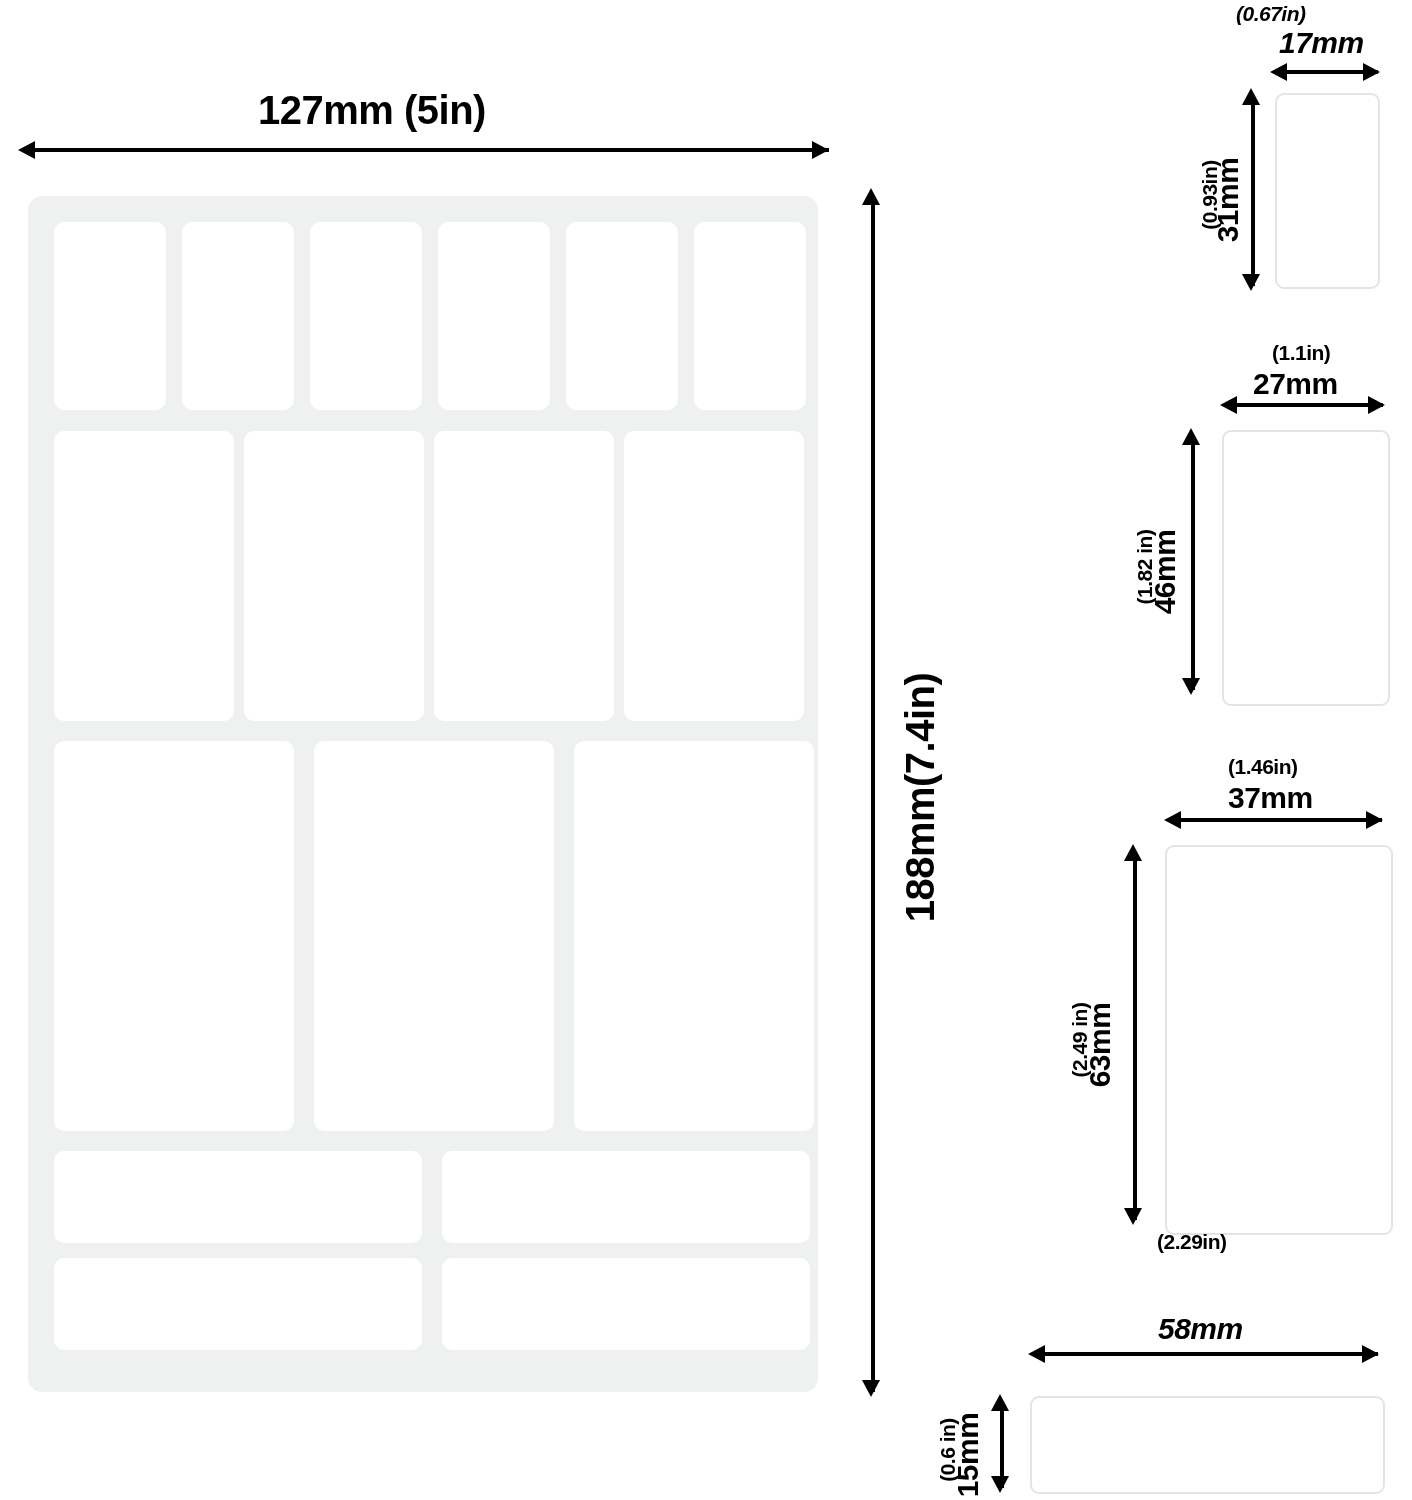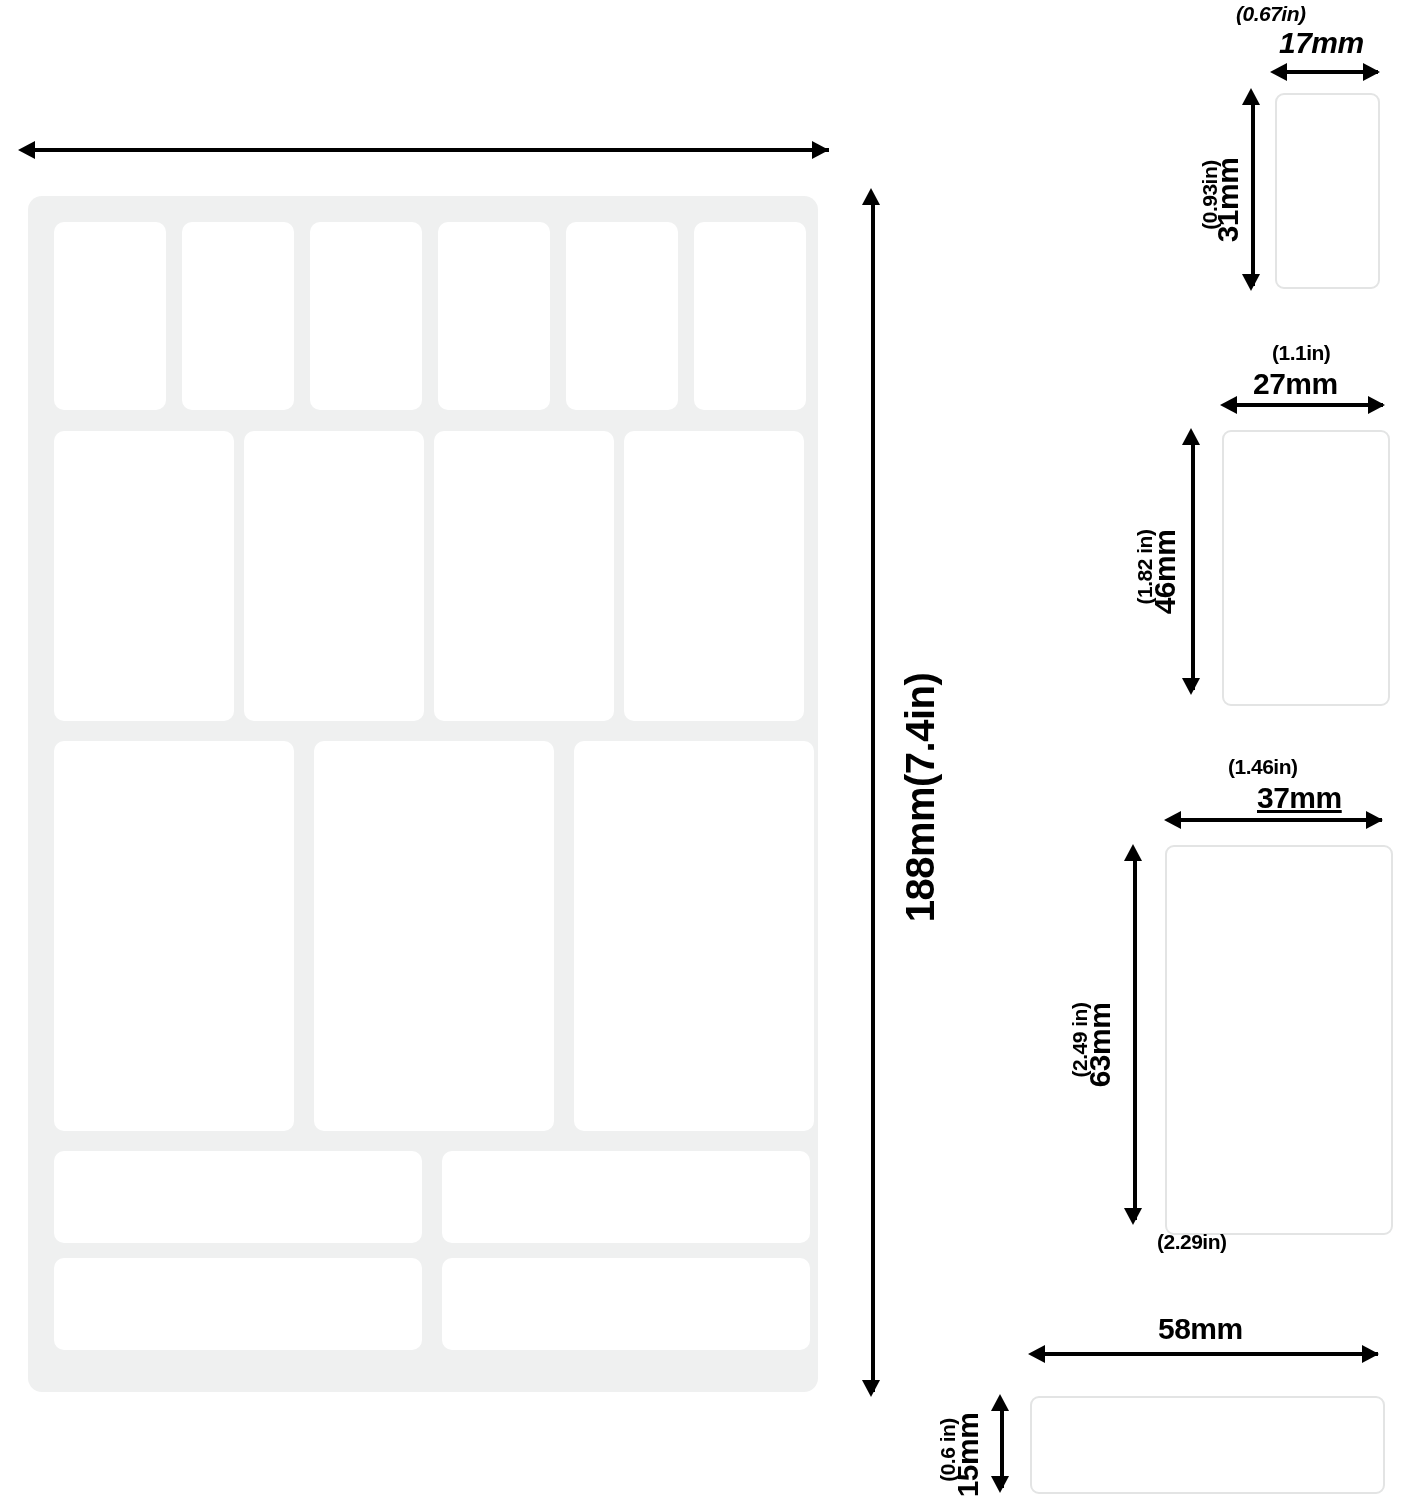--- a/index.html
+++ b/index.html
@@ -99,20 +99,21 @@
     border: 2px solid #e3e4e4;
     border-radius: 9px;
     box-sizing: border-box;
   }
 </style>
 </head>
 <body>
 
 <div class="stage">
 
+  <div class="dim-text sheet-main-text" style="left: 258px; top: 88px;">127mm (5in)</div>
 
   <div class="dim-line-h" style="left: 24px; top: 148px; width: 805px;"></div>
   <div class="arrow arrow-left" style="left: 18px; top: 141px;"></div>
   <div class="arrow arrow-right" style="left: 812px; top: 141px;"></div>
 
   <div class="dim-line-v" style="left: 871px; top: 196px; height: 1196px;"></div>
   <div class="arrow arrow-up" style="left: 862px; top: 188px;"></div>
   <div class="arrow arrow-down" style="left: 862px; top: 1380px;"></div>
   <div class="dim-text sheet-main-text vert-text" style="left: 730px; top: 775px; width: 380px; text-align: center;">188mm(7.4in)</div>
 
@@ -165,35 +166,35 @@
 
   <div class="dim-line-v" style="left: 1191px; top: 436px; height: 254px;"></div>
   <div class="arrow arrow-up" style="left: 1182px; top: 428px;"></div>
   <div class="arrow arrow-down" style="left: 1182px; top: 678px;"></div>
   <div class="dim-text small-in vert-text" style="left: 1050px; top: 555px; width: 190px; text-align: center;">(1.82 in)</div>
   <div class="dim-text big-mm vert-text" style="left: 1070px; top: 555px; width: 190px; text-align: center;">46mm</div>
 
   <div class="swatch" style="left: 1165px; top: 845px; width: 228px; height: 390px;"></div>
 
   <div class="dim-text small-in" style="left: 1228px; top: 755px;">(1.46in)</div>
-  <div class="dim-text big-mm" style="left: 1257px; top: 781px; text-decoration: underline;">37mm</div>
+  <div class="dim-text big-mm" style="left: 1228px; top: 781px;">37mm</div>
   <div class="dim-line-h" style="left: 1172px; top: 818px; width: 210px;"></div>
   <div class="arrow arrow-left" style="left: 1164px; top: 811px;"></div>
   <div class="arrow arrow-right" style="left: 1366px; top: 811px;"></div>
 
   <div class="dim-line-v" style="left: 1133px; top: 852px; height: 368px;"></div>
   <div class="arrow arrow-up" style="left: 1124px; top: 844px;"></div>
   <div class="arrow arrow-down" style="left: 1124px; top: 1208px;"></div>
   <div class="dim-text small-in vert-text" style="left: 985px; top: 1028px; width: 190px; text-align: center;">(2.49 in)</div>
   <div class="dim-text big-mm vert-text" style="left: 1005px; top: 1028px; width: 190px; text-align: center;">63mm</div>
 
   <div class="swatch" style="left: 1030px; top: 1396px; width: 355px; height: 98px;"></div>
 
   <div class="dim-text small-in" style="left: 1157px; top: 1230px;">(2.29in)</div>
-  <div class="dim-text big-mm" style="left: 1158px; top: 1312px;">58mm</div>
+  <div class="dim-text big-mm" style="left: 1158px; top: 1312px; font-style: italic;">58mm</div>
   <div class="dim-line-h" style="left: 1036px; top: 1352px; width: 342px;"></div>
   <div class="arrow arrow-left" style="left: 1028px; top: 1345px;"></div>
   <div class="arrow arrow-right" style="left: 1362px; top: 1345px;"></div>
 
   <div class="dim-line-v" style="left: 1000px; top: 1402px; height: 86px;"></div>
   <div class="arrow arrow-up" style="left: 991px; top: 1394px;"></div>
   <div class="arrow arrow-down" style="left: 991px; top: 1476px;"></div>
   <div class="dim-text small-in vert-text" style="left: 858px; top: 1438px; width: 180px; text-align: center;">(0.6 in)</div>
   <div class="dim-text big-mm vert-text" style="left: 878px; top: 1438px; width: 180px; text-align: center;">15mm</div>
 

